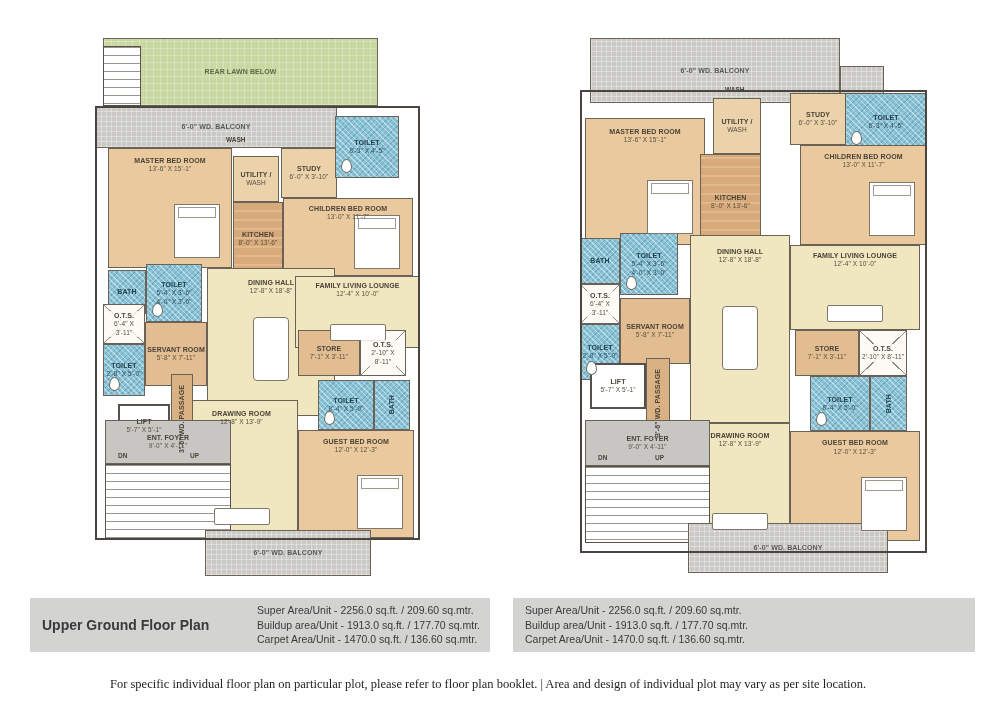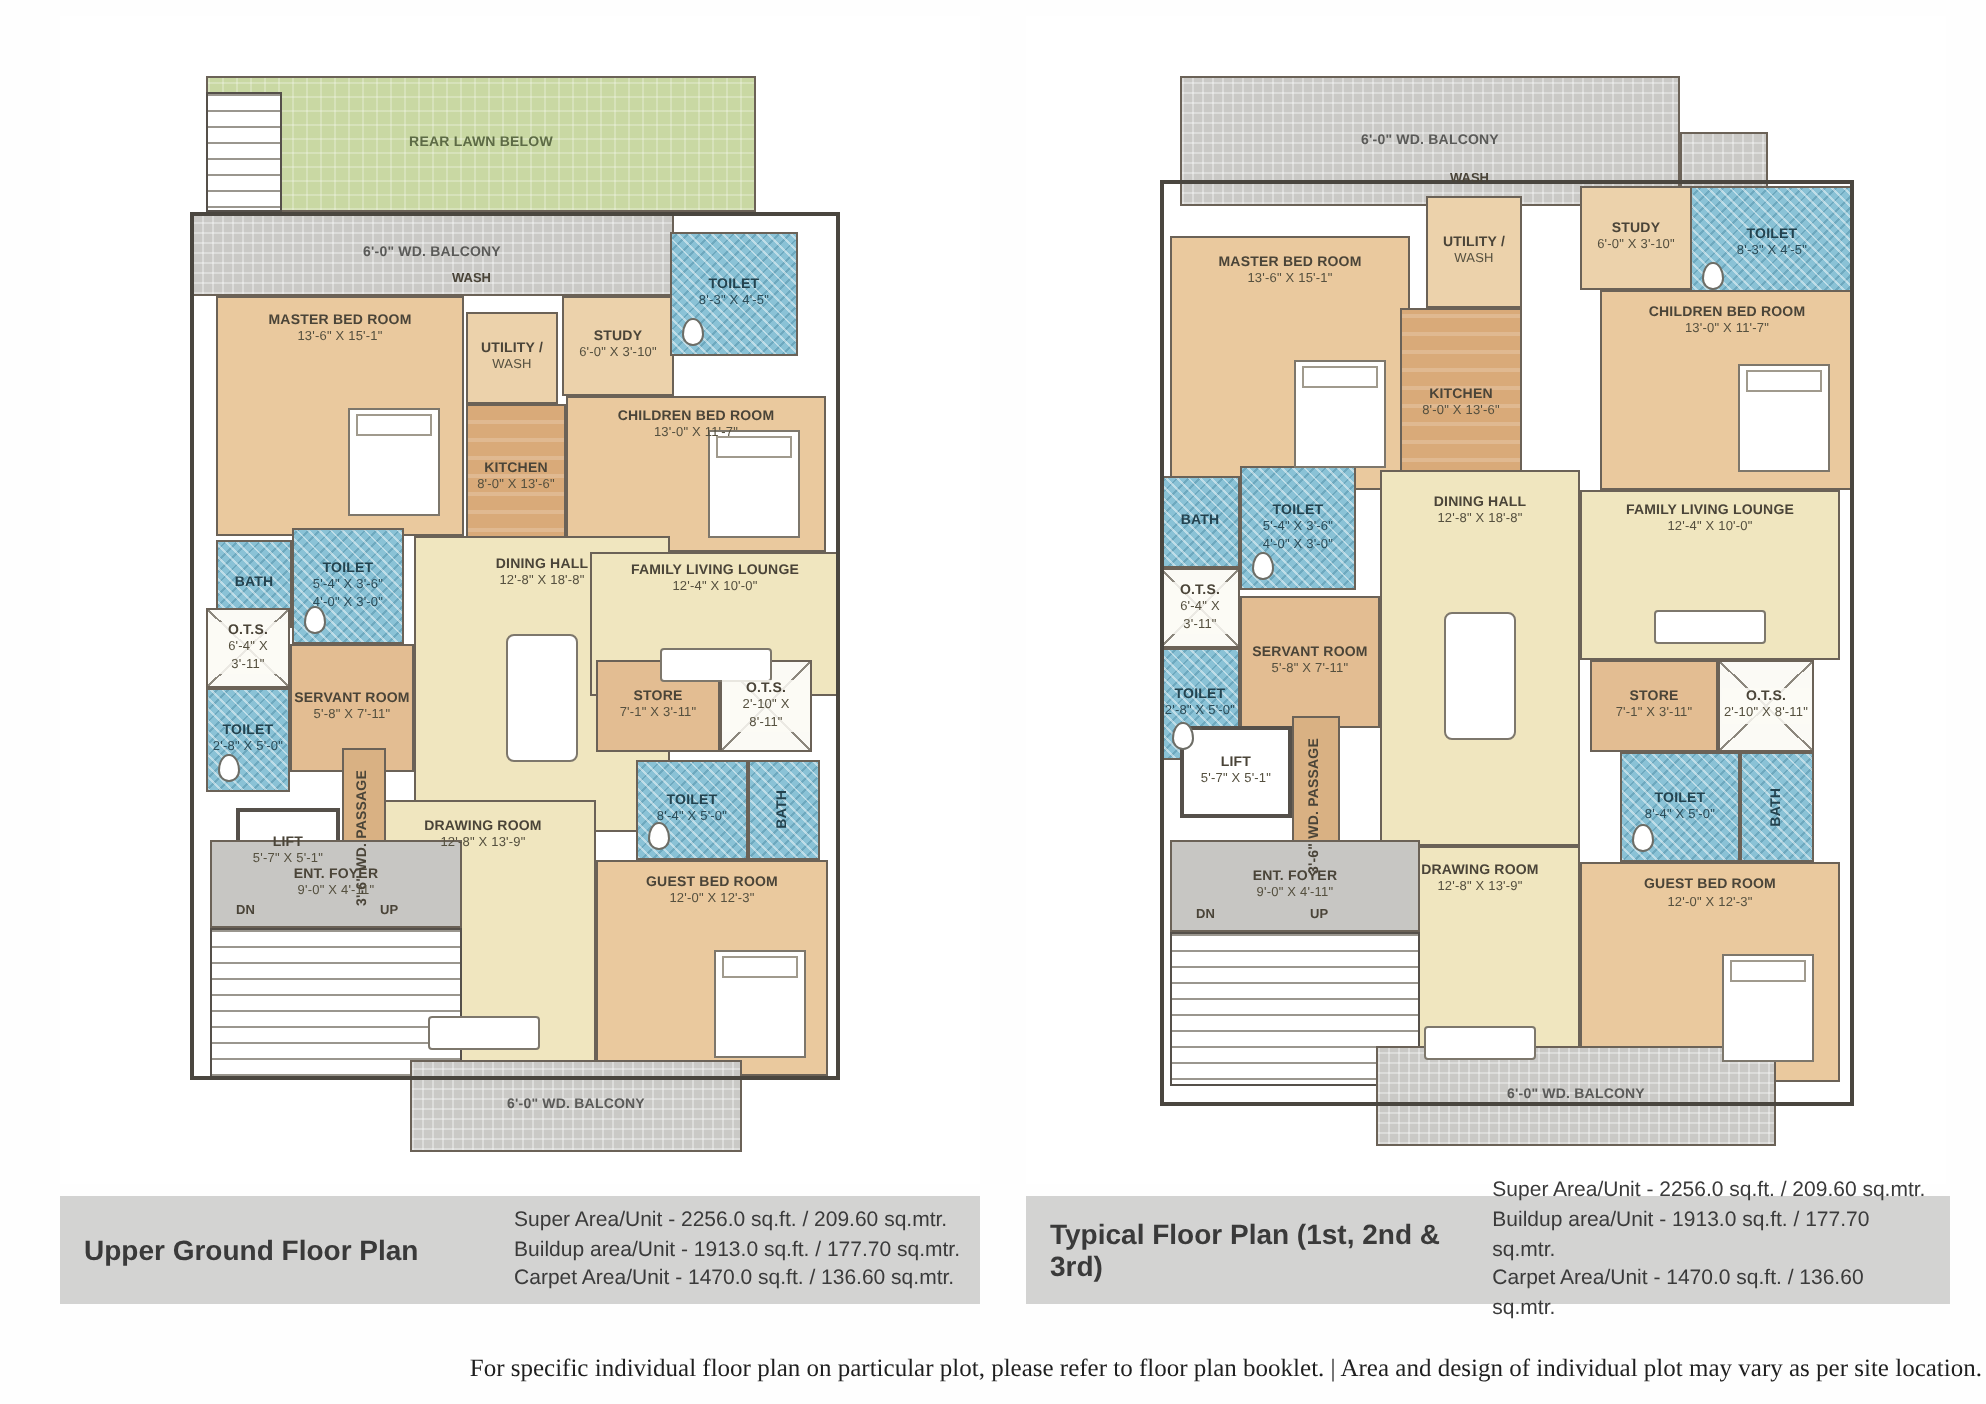--- a/index.html
+++ b/index.html
@@ -63,21 +63,21 @@
   .caption{position:absolute;top:598px;height:54px;background:#d3d3d2;display:flex;
       align-items:center;justify-content:space-between;box-sizing:border-box;padding:0 10px 0 12px;}
   #caption-left{left:30px;width:460px;}
   #caption-right{left:513px;width:462px;}
   .caption-title{font-size:14px;font-weight:700;color:#3a3a3a;}
   .caption-areas{font-size:10.5px;line-height:1.4;color:#3a3a3a;text-align:left;}
 
   
   .footer-note{position:absolute;top:659px;right:28px;font-family:"Liberation Serif",serif;
       font-size:12.5px;color:#1f1f1f;text-align:right;}
-  .footer-disclaimer{position:absolute;top:677px;left:110px;right:2px;text-align:right;
+  .footer-disclaimer{position:absolute;top:677px;left:110px;right:2px;text-align:left;
       font-family:"Liberation Serif",serif;font-size:12.5px;color:#1f1f1f;}
 </style>
 </head>
 <body>
 
 <div class="page">
 
   <div class="plan-canvas" id="plan-left">
       <div class="room t-lawn" style="left: 73px; top: 30px; width: 275px; height: 68px;">
         <div class="room-label">REAR LAWN BELOW</div>
@@ -257,21 +257,20 @@
   <div class="caption" id="caption-left">
     <div class="caption-title">Upper Ground Floor Plan</div>
     <div class="caption-areas">
       <div>Super Area/Unit - 2256.0 sq.ft. / 209.60 sq.mtr.</div>
       <div>Buildup area/Unit - 1913.0 sq.ft. / 177.70 sq.mtr.</div>
       <div>Carpet Area/Unit - 1470.0 sq.ft. / 136.60 sq.mtr.</div>
     </div>
   </div>
 
   <div class="caption" id="caption-right">
-    <div class="caption-title">Typical Floor Plan (1st, 2nd &amp; 3rd)</div>
     <div class="caption-areas">
       <div>Super Area/Unit - 2256.0 sq.ft. / 209.60 sq.mtr.</div>
       <div>Buildup area/Unit - 1913.0 sq.ft. / 177.70 sq.mtr.</div>
       <div>Carpet Area/Unit - 1470.0 sq.ft. / 136.60 sq.mtr.</div>
     </div>
   </div>
 
   <div class="footer-disclaimer">For specific individual floor plan on particular plot, please refer to floor plan booklet.  |  Area and design of individual plot may vary as per site location.</div>
 
 </div>

